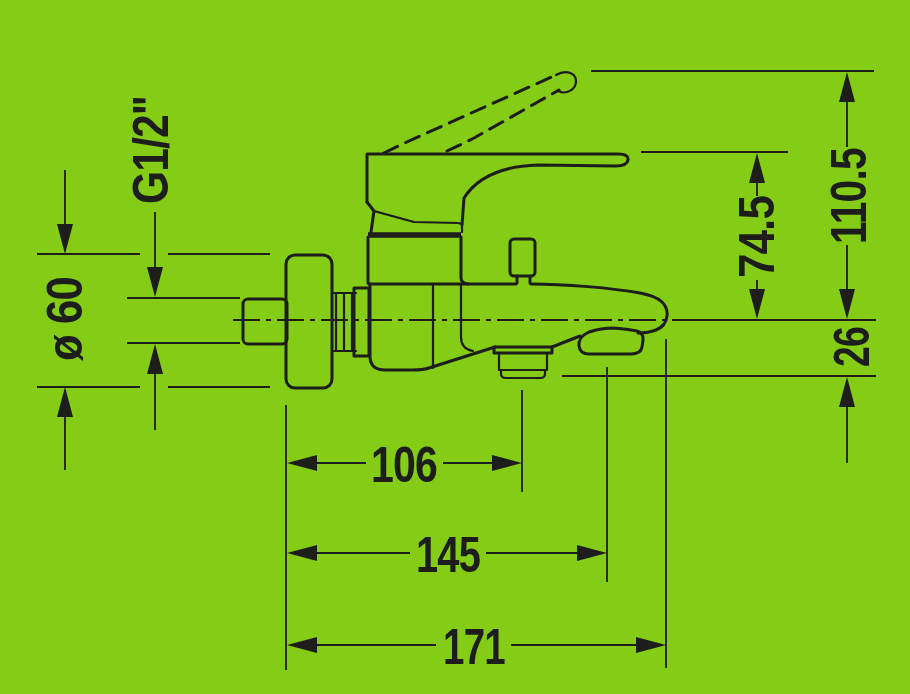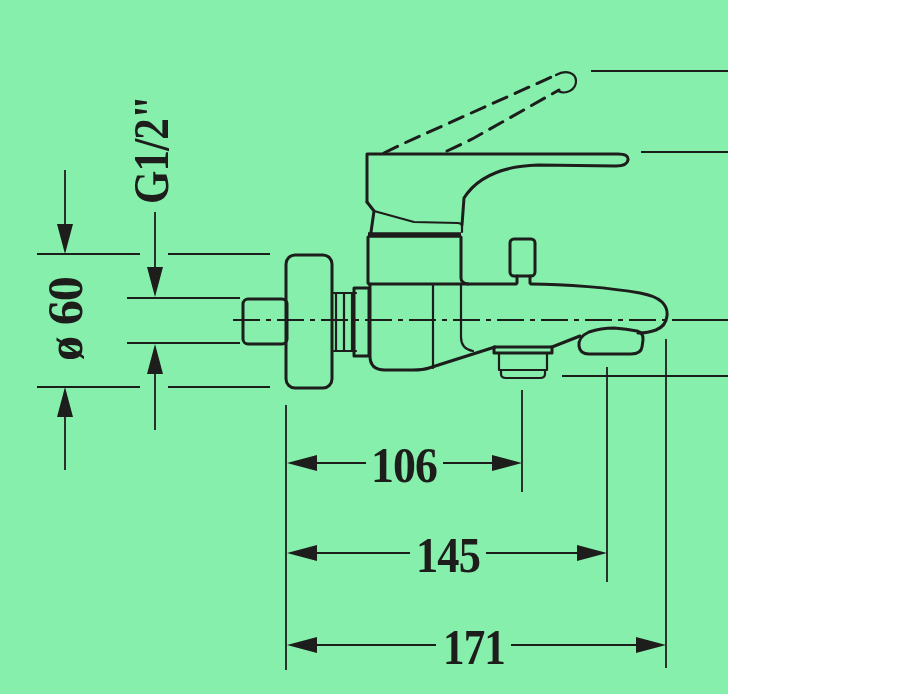--- a/index.html
+++ b/index.html
@@ -1,17 +1,17 @@
 <!DOCTYPE html>
 <html><head>
 <meta charset="utf-8">
 <style>
   html,body{margin:0;padding:0;background:#ffffff;}
-  .stage{position:relative;width:728px;height:694px;background:#86efac;overflow:hidden;
-         font-family:Liberation Serif, serif;}
+  .stage{position:relative;width:910px;height:694px;background:#84cc16;overflow:hidden;
+         font-family:Liberation Sans, sans-serif;}
   svg{position:absolute;inset:0;display:block;}
   .outline{stroke:#1d1d1b;fill:none;stroke-width:3;stroke-linecap:round;stroke-linejoin:round;}
   .outline-thin{stroke:#1d1d1b;fill:none;stroke-width:2.2;stroke-linecap:round;stroke-linejoin:round;}
   .outline-thick{stroke:#1d1d1b;fill:none;stroke-width:5.5;stroke-linecap:butt;}
   .dashed{stroke:#1d1d1b;fill:none;stroke-width:3;stroke-linecap:round;stroke-dasharray:15 9;}
   .dim{stroke:#1d1d1b;fill:none;stroke-width:1.8;stroke-linecap:butt;}
   .cline{stroke:#1d1d1b;fill:none;stroke-width:1.8;stroke-dasharray:27 6 5 6;}
   .arrow{fill:#1d1d1b;stroke:none;}
   .dimtext{fill:#1d1d1b;font-weight:bold;font-size:50px;letter-spacing:-1px;}
 </style>

